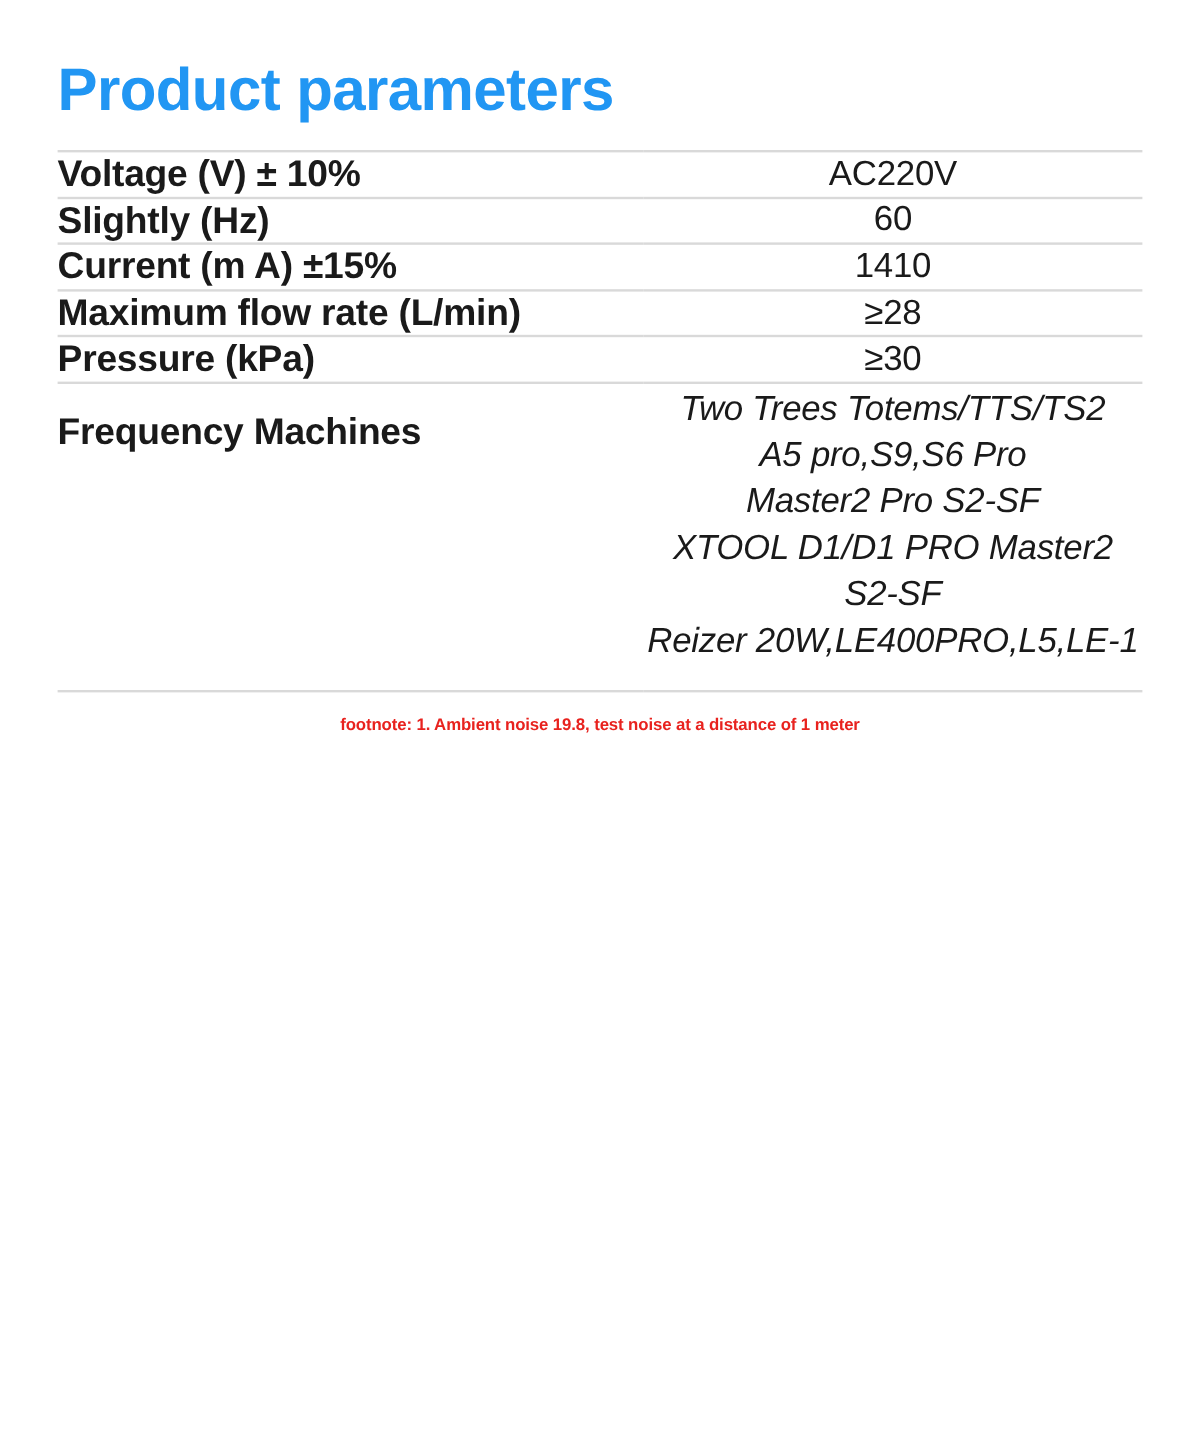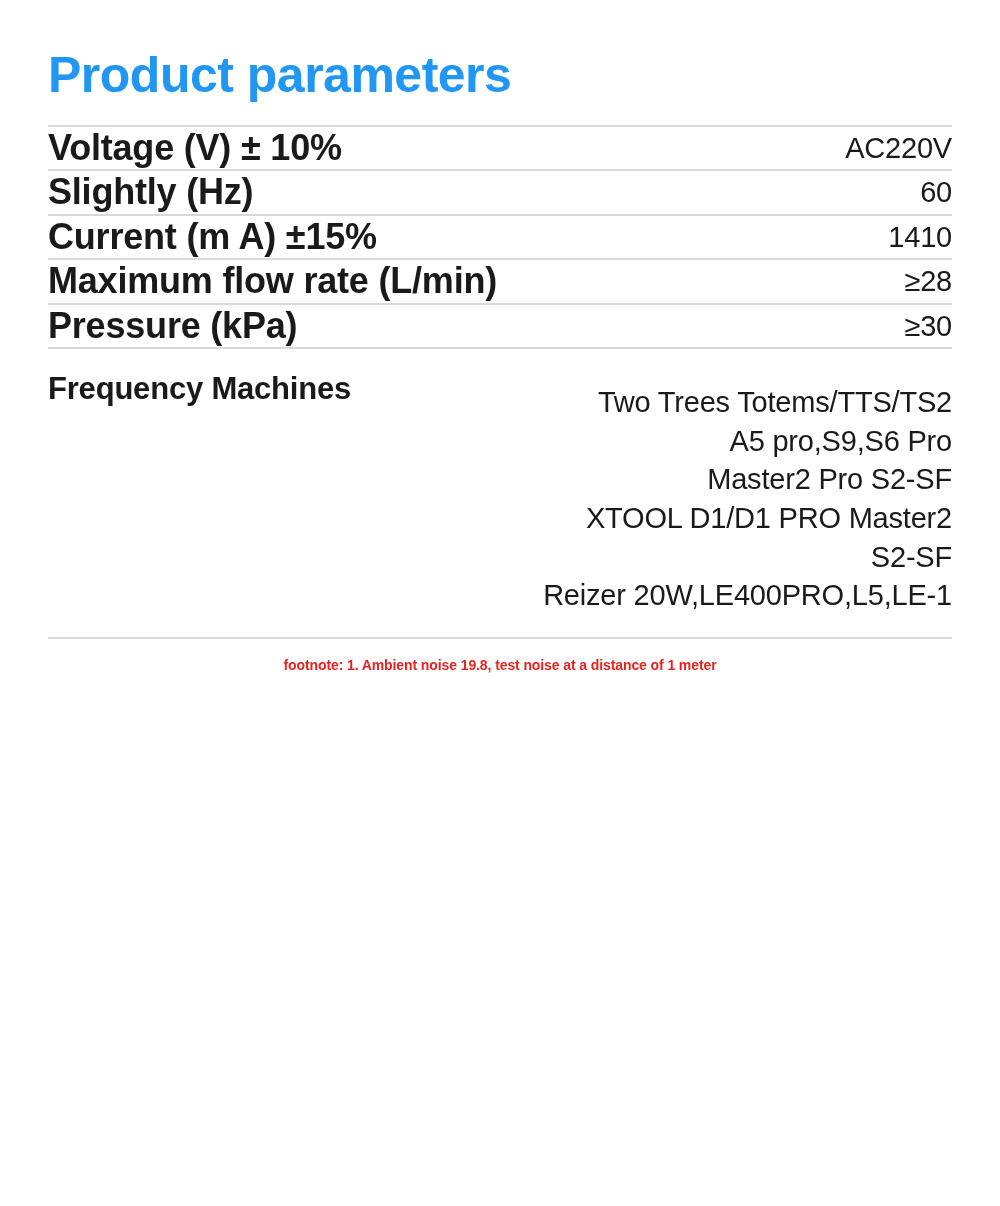--- a/index.html
+++ b/index.html
@@ -41,51 +41,52 @@
     border-top: 2px solid #d9d9d9;
   }
   table.spec tr:last-child {
     border-bottom: 2px solid #d9d9d9;
   }
   table.spec td {
     vertical-align: middle;
     padding: 0;
   }
   td.label {
-    font-size: 36px;
+    font-size: 31px;
     font-weight: bold;
     color: #1a1a1a;
     padding: 14px 6px 14px 14px;
     line-height: 1.18;
     letter-spacing: -0.2px;
     width: 54%;
   }
   td.value {
     font-size: 29px;
     font-weight: normal;
     color: #1a1a1a;
-    text-align: right;
+    text-align: center;
     padding: 14px 12px 14px 6px;
     line-height: 1.2;
     letter-spacing: -0.2px;
   }
   tr.row-compat td.label {
     font-size: 31px;
     line-height: 1.18;
     vertical-align: top;
     padding-top: 22px;
     width: 40%;
   }
   tr.row-compat td.value {
     font-size: 29px;
     line-height: 1.33;
     vertical-align: top;
-    padding-top: 34px;
+    padding-top: 2px;
     padding-bottom: 22px;
     white-space: pre-line;
+    font-style: italic;
   }
   .footnotes {
     margin-top: 16px;
     text-align: center;
     color: #e8221e;
     font-size: 14px;
     font-weight: bold;
     line-height: 1.45;
     letter-spacing: -0.1px;
   }

